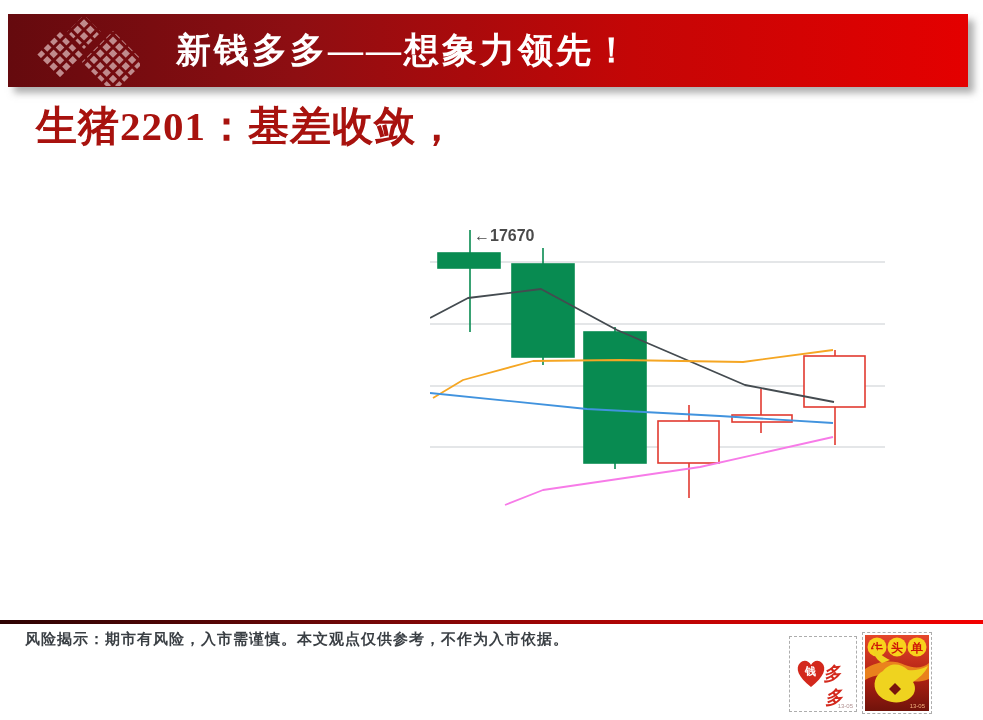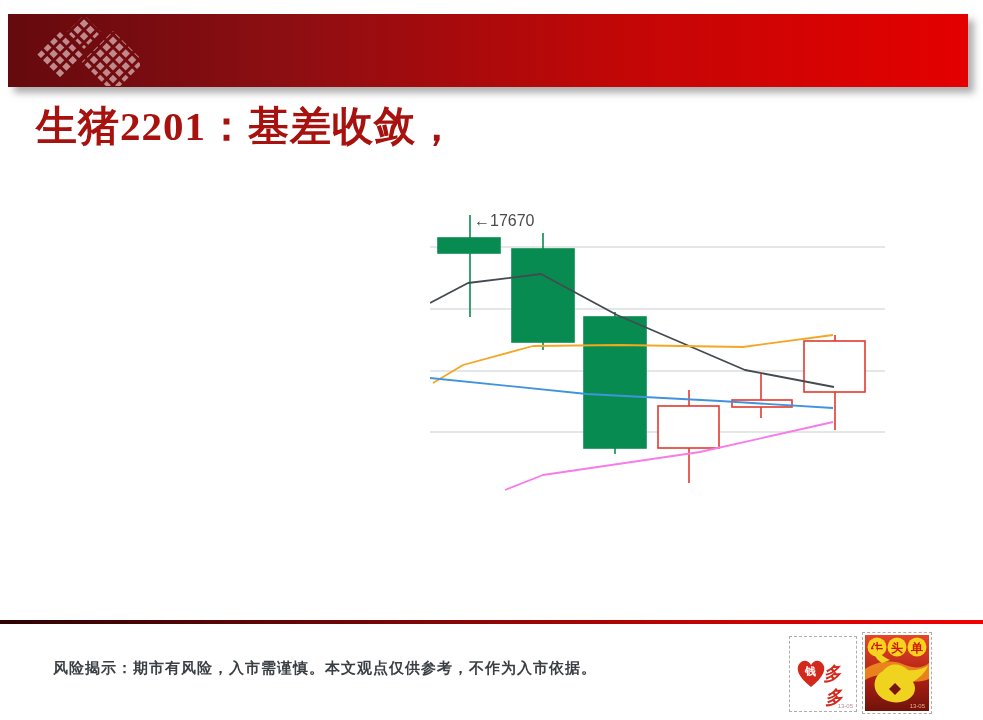--- a/index.html
+++ b/index.html
@@ -16,28 +16,28 @@
 
   
   .heading{position:absolute;left:36px;top:100px;color:#A8120E;font-size:41px;font-weight:700;
            line-height:53px;letter-spacing:1px;text-align:right;}
 
   
   .para{position:absolute;left:30px;top:228px;width:406px;color:#3E4347;font-size:27px;
         font-weight:600;line-height:39px;text-indent:54px;text-align:justify;letter-spacing:1px;}
 
   
-  .chart{position:absolute;left:430px;top:190px;width:460px;height:310px;}
+  .chart{position:absolute;left:430px;top:205px;width:460px;height:310px;font-weight:bold;}
   .chart svg{width:100%;height:100%;display:block;}
 
   
   .divider{position:absolute;left:0;top:620px;width:983px;height:4px;
            background:linear-gradient(to right,#2E0303 0%,#6E0707 35%,#C90303 75%,#F30000 100%);}
-  .disclaimer{position:absolute;left:25px;top:659px;color:#3A3F44;font-size:15px;font-weight:700;
-              letter-spacing:1px;margin-left:28px;}
+  .disclaimer{position:absolute;left:25px;top:630px;color:#3A3F44;font-size:15px;font-weight:700;
+              letter-spacing:1px;}
 
   
   .stamp{position:absolute;background:#fff;border:1px dashed #ADADAD;box-sizing:border-box;}
   .stamp-qdd{left:789px;top:636px;width:68px;height:76px;}
   .stamp-ntd{left:862px;top:632px;width:70px;height:82px;padding:2px;}
   .qdd-heart{position:absolute;left:5px;top:21px;}
   .qdd-suffix{position:absolute;left:34px;top:24px;color:#D3281C;font-size:18px;font-weight:700;
               font-style:italic;letter-spacing:0px;transform:rotate(-4deg);}
   .stamp-code{position:absolute;right:3px;bottom:2px;font-size:6px;color:#B09090;
               font-family:"Liberation Sans",sans-serif;}
@@ -58,20 +58,21 @@
       <g transform="translate(40,40) rotate(45)">
           <rect x="-17" y="-17" width="34" height="34" fill="url(#sq)"></rect>
         </g>
       <g transform="translate(64,16) rotate(45)">
           <rect x="-12" y="-12" width="24" height="24" fill="url(#sq)"></rect>
         </g>
       <g transform="translate(93,46) rotate(45)">
           <rect x="-22" y="-22" width="44" height="44" fill="url(#sq)"></rect>
         </g>
     </svg>
+    <div class="banner-title">新钱多多——想象力领先！</div>
   </div>
 
   <div class="heading">
     <div>生猪2201：基差收敛，</div>
   </div>
 
 
   <div class="chart">
     <svg id="chart-svg" viewBox="0 0 460 310">
         <line x1="0" y1="57" x2="455" y2="57" stroke="#C9CDD1" stroke-width="1.2"></line>

